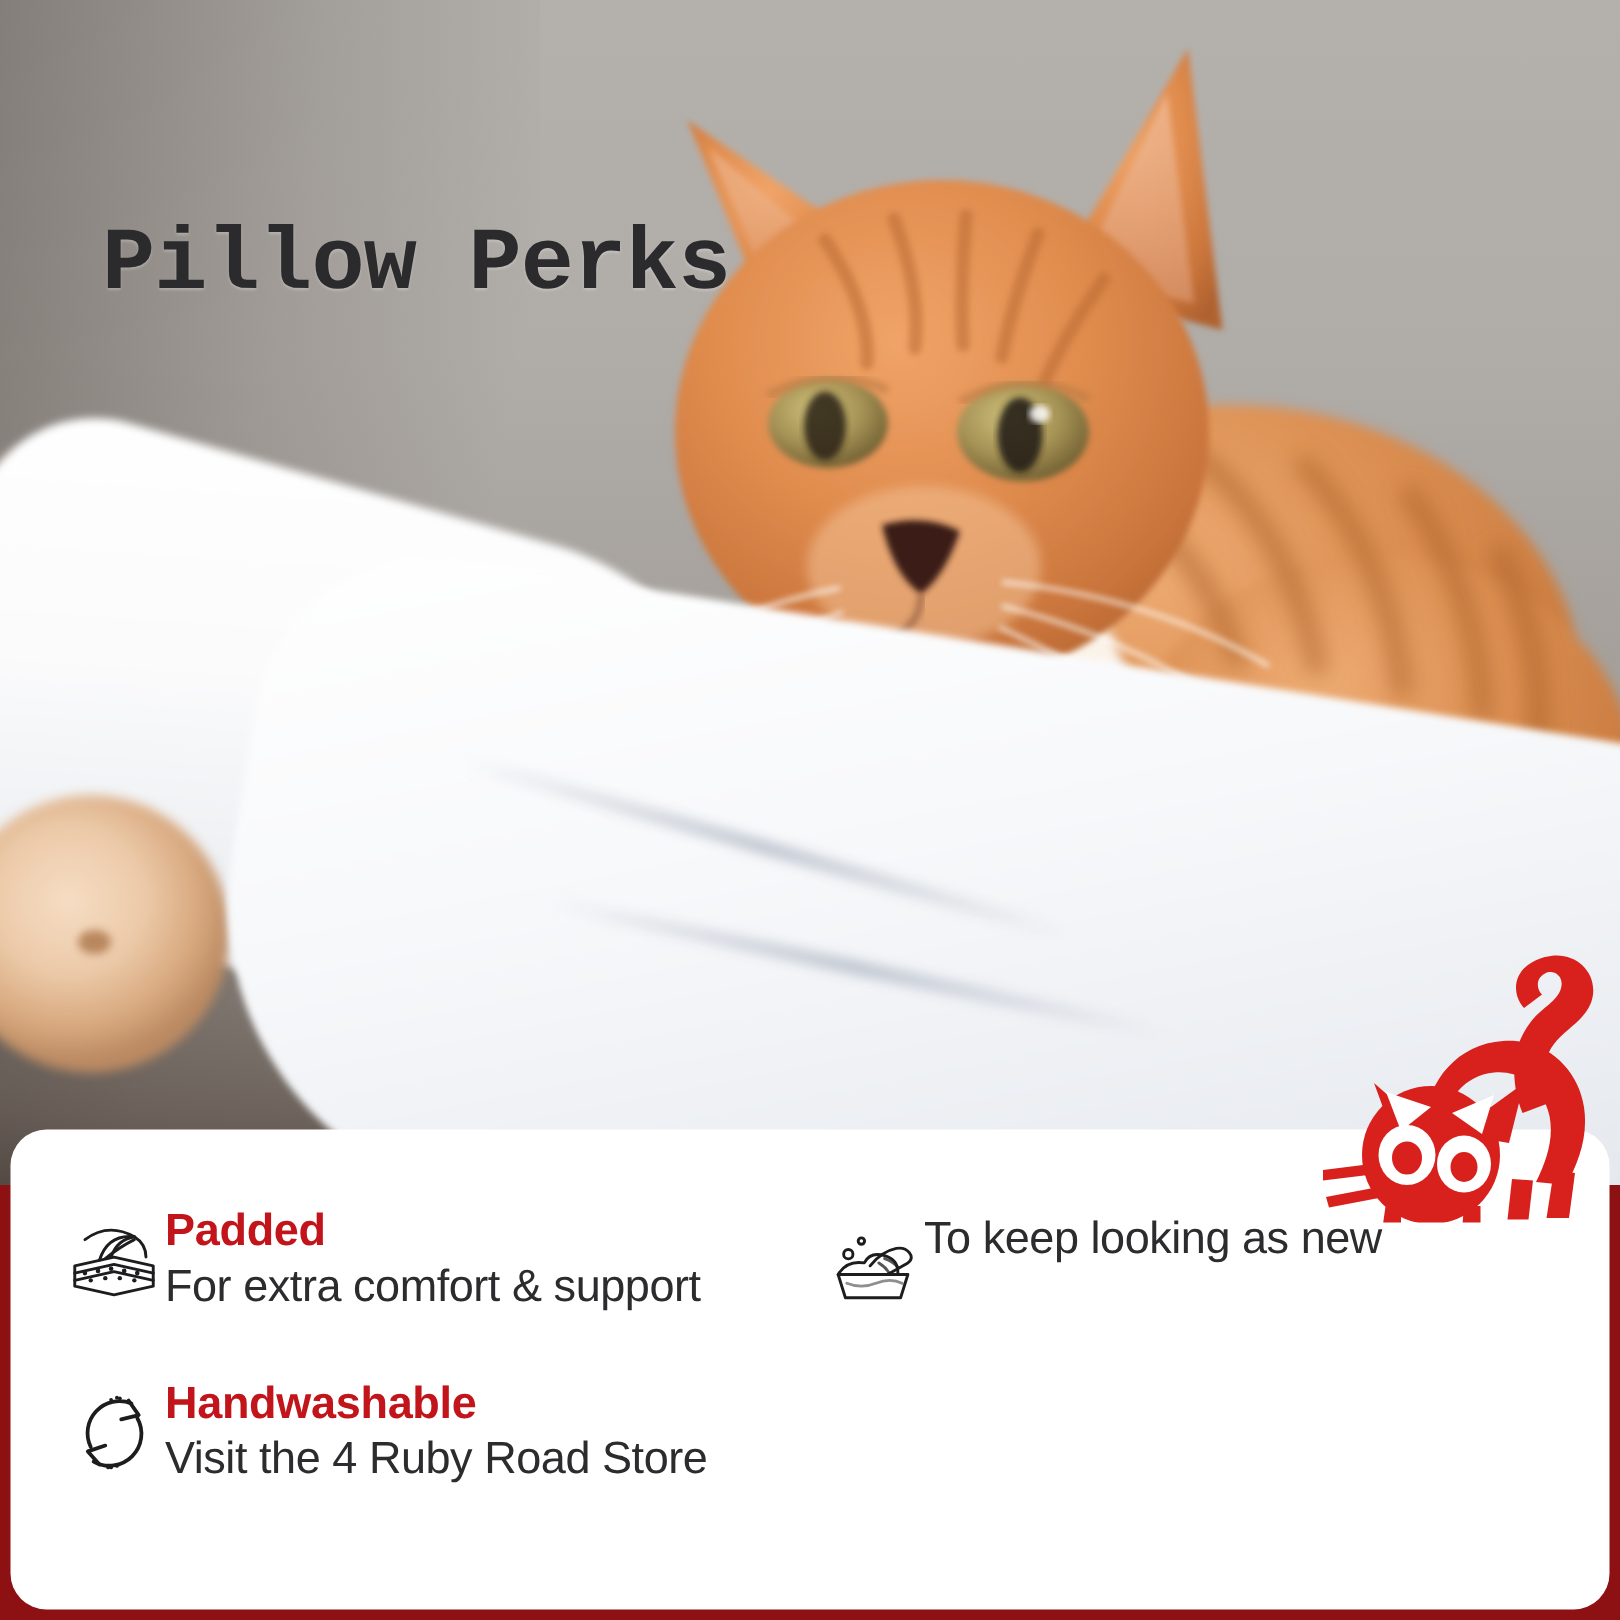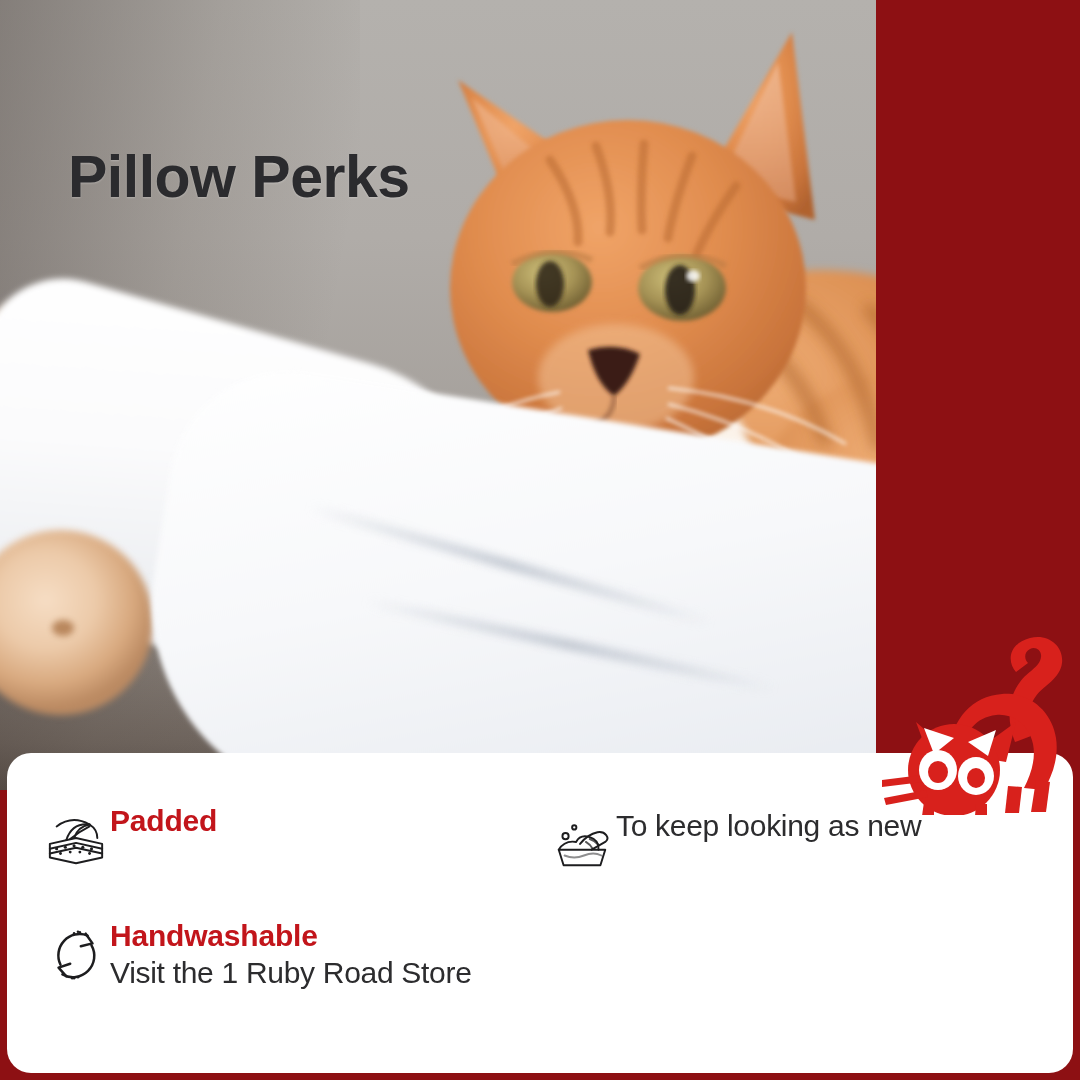--- a/index.html
+++ b/index.html
@@ -11,24 +11,25 @@
   }
   #page{
     position:relative;
     width:1080px; height:1080px;
     background:#8d1013;
     overflow:hidden;
   }
 
   
   .photo{
-    position:absolute; left:0; top:0; width:876px; height:790px;
+    position:absolute; left:0; top:0; width:1080px; height:790px;
     overflow:hidden;
     background:
       radial-gradient(120% 90% at 78% 12%, #b9b5b0 0%, #aeaaa6 38%, #9d9893 70%, #8e8984 100%);
+    font-family: Liberation Mono, monospace;
   }
   
   .wall{
     position:absolute; inset:0;
     background:
       linear-gradient(180deg, #b4b1ad 0%, #b0aca8 30%, #a49f9a 58%, #8e8781 78%, #6f655e 94%, #584e48 100%),
       radial-gradient(80% 60% at 20% 20%, rgba(255,255,255,.18), rgba(0,0,0,0) 60%);
   }
   .wall-shadow{
     position:absolute; left:0; top:0; width:360px; height:790px;
@@ -314,20 +315,21 @@
               <circle cx="39" cy="39.5" r="1.6"></circle>
             <circle cx="48" cy="41" r="1.6"></circle>
             <circle cx="16" cy="46" r="1.5"></circle>
               <circle cx="26" cy="44.5" r="1.5"></circle>
             <circle cx="36" cy="44.5" r="1.5"></circle>
               <circle cx="46" cy="46" r="1.5"></circle>
           </g>
         </svg>
         <div class="f-text">
           <div class="f-title">Padded</div>
+          <div class="f-sub">For extra comfort &amp; support</div>
         </div>
       </div>
 
 
       <div class="feature">
         <svg class="f-icon" viewBox="0 0 64 64">
           <g fill="none" stroke="#1d1d1f" stroke-width="2" stroke-linejoin="round" stroke-linecap="round">
             <path d="M8 42 L56 42 L51 58 L13 58 Z"></path>
             <path d="M8 42 q6 -10 18 -8 q4 -8 14 -5 q10 3 9 13"></path>
             <path d="M14 48 q10 4 20 0 q10 -4 18 0" opacity=".5"></path>
@@ -355,20 +357,20 @@
           </g>
           <g fill="#1d1d1f">
             <circle cx="36" cy="8.5" r="1.3"></circle>
             <circle cx="30" cy="9.5" r="1.3"></circle>
             <circle cx="28" cy="56" r="1.3"></circle>
             <circle cx="34" cy="55" r="1.3"></circle>
           </g>
         </svg>
         <div class="f-text">
           <div class="f-title">Handwashable</div>
-          <div class="f-sub">Visit the 1 Ruby Road Store</div>
+          <div class="f-sub">Visit the 4 Ruby Road Store</div>
         </div>
       </div>
 
     </div>
   </div>
 
 </div>
 
 </body></html>

